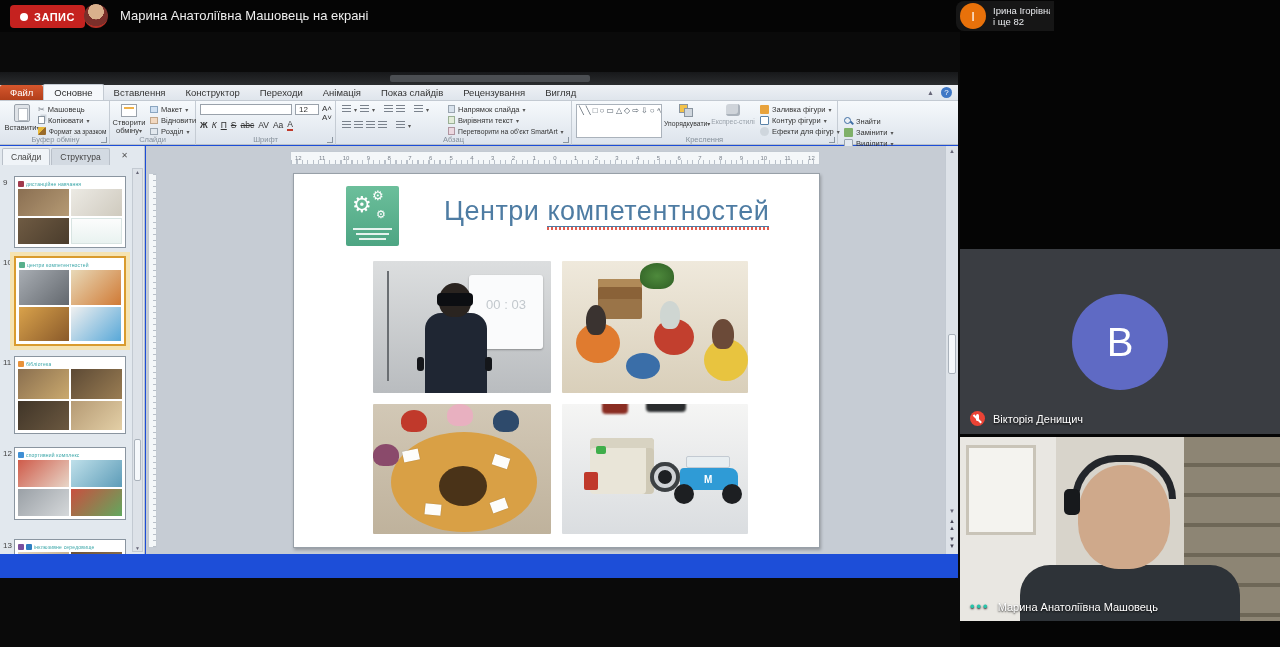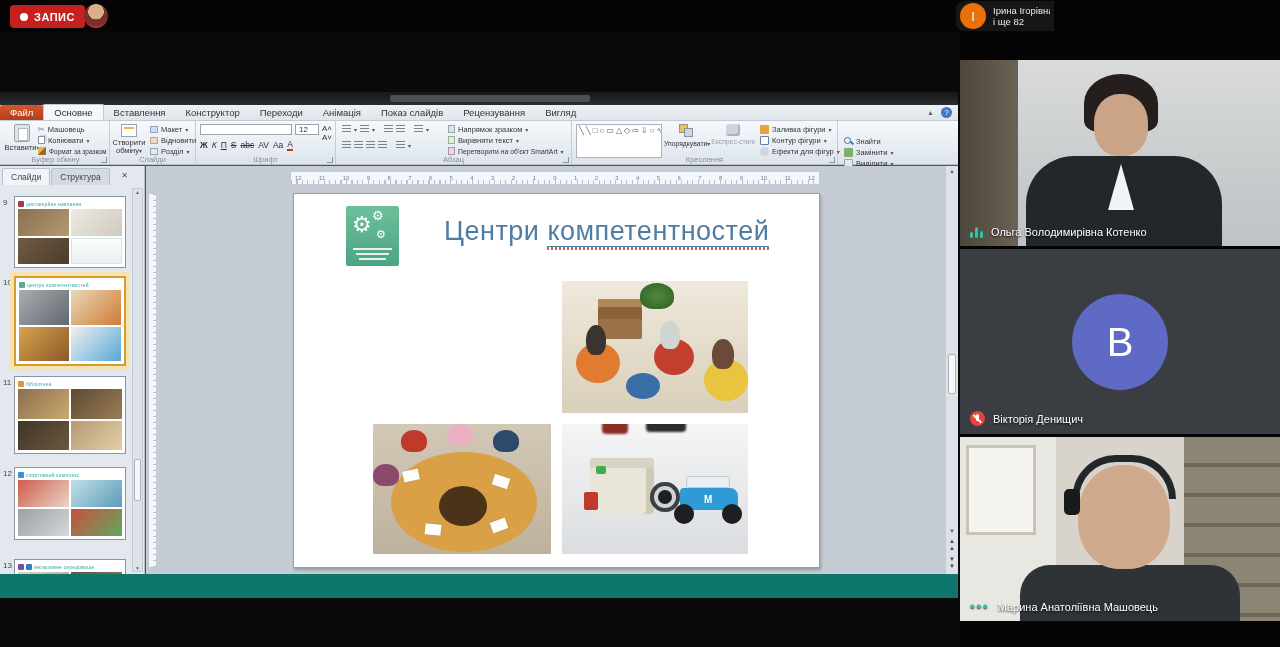--- a/index.html
+++ b/index.html
@@ -26,21 +26,21 @@
   .chat-badge{position:absolute;left:9px;top:-2px;background:#0b9e8a;color:#fff;font-size:8px;padding:1px 4px;border-radius:3px;}
   .clock{margin-left:34px;font-size:14px;color:#3c4043;}
   .you-label{margin-left:16px;font-size:9px;color:#5f6368;}
   .you-avatar{position:relative;margin-left:5px;width:24px;height:24px;border-radius:50%;background:radial-gradient(circle at 50% 30%,#d9b08c 0 36%,#eef1ea 37% 60%,#8aa36b 61%);}
   .mic-badge{position:absolute;width:13px;height:13px;border-radius:50%;background:#ea4335;right:-4px;bottom:-2px;}
   .mic-badge::before{content:"";position:absolute;left:5px;top:3px;width:3px;height:6px;background:#fff;border-radius:2px;}
   .mic-badge::after{content:"";position:absolute;left:2px;top:5.5px;width:9px;height:1.5px;background:#fff;transform:rotate(45deg);}
 
   
   .share{position:absolute;left:0;top:32px;width:958px;height:615px;background:#0a0a0a;}
-  .ppt{position:absolute;left:0;top:60px;width:958px;height:506px;background:#0f766e;}
+  .ppt{position:absolute;left:0;top:40px;width:958px;height:506px;background:#1d4ed8;}
   .ppt-titlebar{position:absolute;left:0;top:0;width:958px;height:13px;background:linear-gradient(#17181a,#2a2c2e);}
   .ppt-titlebar .smudge{position:absolute;left:390px;top:3px;width:200px;height:7px;background:#4b4e52;border-radius:2px;}
   .tabrow{position:absolute;left:0;top:13px;width:958px;height:16px;background:linear-gradient(#eef1f5,#dfe5ec);border-bottom:1px solid #c3cad2;display:flex;align-items:flex-end;}
   .ptab{font-size:9.5px;color:#333;padding:2px 10px 2px;white-space:nowrap;}
   .ptab.file{background:linear-gradient(#d6572d,#b23f1a);color:#fff;border-radius:2px 2px 0 0;}
   .ptab.active{background:#f5f8fb;border:1px solid #c3cad2;border-bottom:none;border-radius:2px 2px 0 0;color:#2b2b2b;}
   .tab-help{position:absolute;right:6px;top:2px;width:11px;height:11px;border-radius:50%;background:#3f78c6;color:#fff;font-size:8px;text-align:center;line-height:11px;}
   .tab-min{position:absolute;right:24px;top:4px;font-size:7px;color:#667;}
 
   .ribbon{position:absolute;left:0;top:29px;width:958px;height:44px;background:linear-gradient(#f6f9fc,#dde4ec);border-bottom:1px solid #b9c0c9;}
@@ -222,20 +222,21 @@
 <body>
 
 <div id="stage">
 
   <div class="topbar">
     <div class="rec-badge">
       <span class="rec-dot"></span>
       <span>ЗАПИС</span>
     </div>
     <div class="presenter-avatar"></div>
+    <div class="presenter-label">Марина Анатоліївна Машовець на екрані</div>
     <div class="pin-pill">
       <div class="pin-avatar">I</div>
       <div class="pin-text">
         <div>Ірина Ігорівна ...</div>
         <div>і ще 82</div>
       </div>
     </div>
   </div>
 
   <div class="share">
@@ -337,21 +338,21 @@
           <div class="parrow" style="position:absolute;left:6px;top:20px;">
             <span class="micoicon"></span>
             <span class="micoicon"></span>
             <span class="micoicon"></span>
             <span class="micoicon"></span>
             <span class="micoicon" style="margin-left:6px;"></span>
               <span class="caret">▾</span>
           </div>
           <div class="smallbtn" style="left:112px;top:3px;">
               <span class="si" style="width:7px;height:8px;background:#d8e2ec;border:1px solid #9aa5b0;"></span>
-              <span>Напрямок зразком</span>
+              <span>Напрямок слайда</span>
               <span class="caret">▾</span>
             </div>
           <div class="smallbtn" style="left:112px;top:14px;">
               <span class="si" style="width:7px;height:8px;background:#e2ecd8;border:1px solid #9ab095;"></span>
               <span>Вирівняти текст</span>
               <span class="caret">▾</span>
             </div>
           <div class="smallbtn" style="left:112px;top:25px;font-size:6.8px;">
               <span class="si" style="width:7px;height:8px;background:#ecd8e0;border:1px solid #b095a0;"></span>
               <span>Перетворити на об'єкт SmartArt</span>
@@ -537,20 +538,29 @@
             <div class="badge">
               <span class="g1">⚙</span>
               <span class="g2">⚙</span>
               <span class="g3">⚙</span>
               <span class="tl" style="top:42px;"></span>
               <span class="tl" style="top:47px;left:10px;right:10px;"></span>
               <span class="tl" style="top:52px;left:13px;right:13px;"></span>
             </div>
             <div class="slide-title"><span>Центри </span><span class="u-wavy">компетентностей</span></div>
 
+            <div class="photo ph-vr" style="left:79px;top:87px;width:178px;height:132px;">
+              <div class="tripod"></div>
+              <div class="board">00 : 03</div>
+              <div class="torso"></div>
+                <div class="head"></div>
+                <div class="hmd"></div>
+              <div class="ctr1"></div>
+                <div class="ctr2"></div>
+            </div>
             <div class="photo ph-bean" style="left:268px;top:87px;width:186px;height:132px;">
               <div class="shelf"></div>
                 <div class="plant"></div>
               <div class="bag b1"></div>
                 <div class="bag b2"></div>
                 <div class="bag b3"></div>
                 <div class="bag b4"></div>
               <div class="fig f1"></div>
                 <div class="fig f2"></div>
                 <div class="fig f3"></div>
@@ -592,36 +602,20 @@
             <span class="pg" style="bottom:4px;">▼<br>▼</span>
           </div>
         </div>
       </div>
 
     </div>
 
   </div>
 
   <div class="sidebar">
-    <div class="tile tile1">
-      <div class="t1-bg"></div>
-        <div class="t1-furn"></div>
-      <div class="t1-torso"></div>
-        <div class="t1-shirt"></div>
-        <div class="t1-hair"></div>
-        <div class="t1-face"></div>
-      <div class="name-tag">
-        <span class="eq">
-            <i></i>
-            <i></i>
-            <i></i>
-          </span>
-        <span>Ольга Володимирівна Котенко</span>
-      </div>
-    </div>
     <div class="tile tile2">
       <div class="t2-circle">В</div>
       <div class="name-tag">
         <span class="mic-off"></span>
         <span>Вікторія Денищич</span>
       </div>
     </div>
     <div class="tile tile3">
       <div class="t3-bg"></div>
         <div class="t3-shelf"></div>

